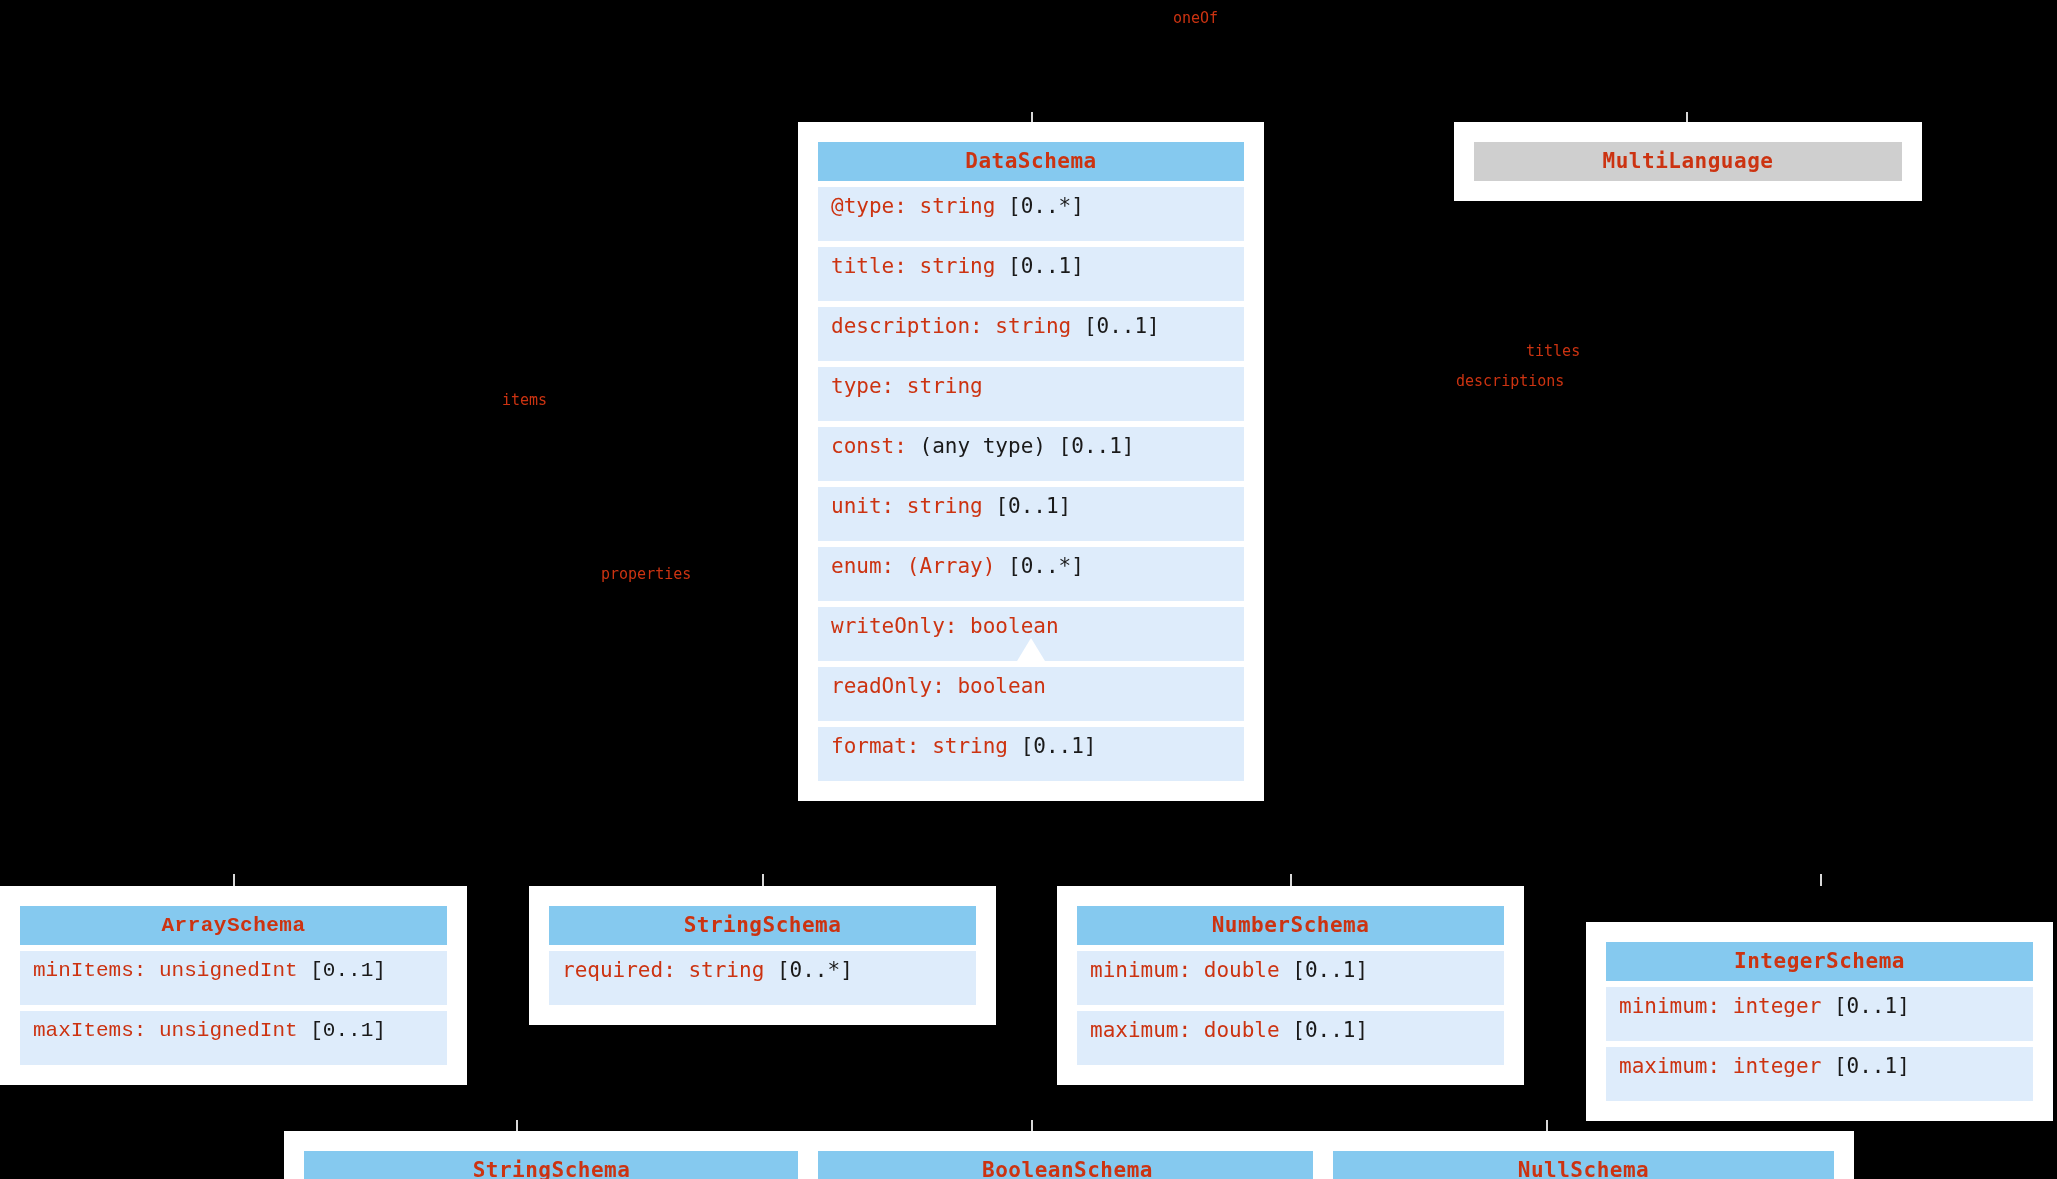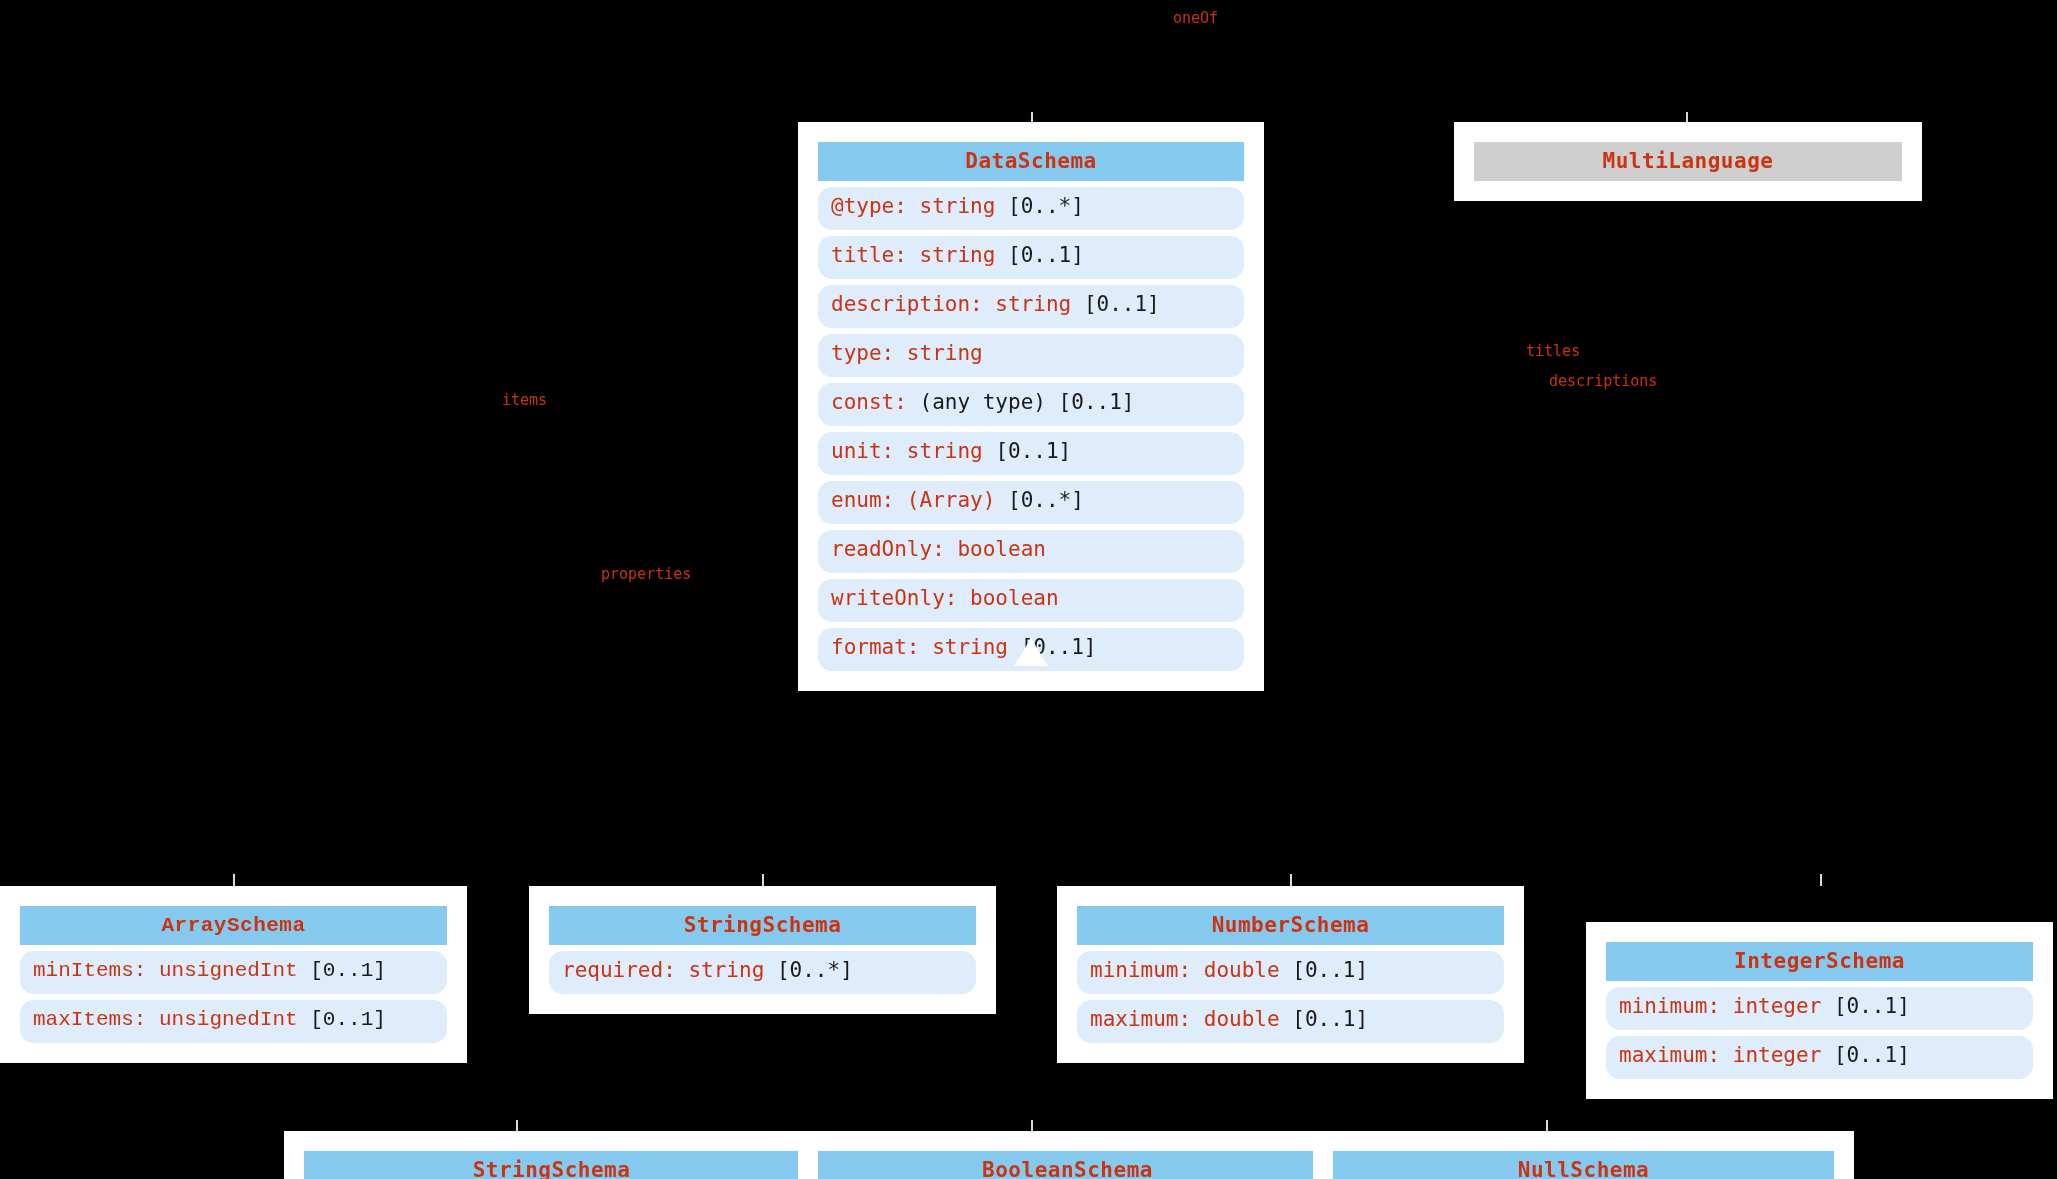--- a/index.html
+++ b/index.html
@@ -35,26 +35,25 @@
     overflow: hidden;
   }
   .uml-header.gray {
     background: #cfcfcf;
   }
   .uml-attr {
     background: #deecfb;
     color: #cc3311;
     font-size: 21px;
     line-height: 39px;
-    height: 43px;
+    height: 54px;
     padding-left: 13px;
     margin-top: 6px;
     white-space: nowrap;
     overflow: hidden;
-    border-radius: 14px;
   }
   .uml-attr .mult {
     color: #1a1a1a;
   }
   .uml-attr .anytype {
     color: #1a1a1a;
   }
 
   
   .stub {
@@ -86,21 +85,21 @@
 <body>
 
 <div class="edge-label" style="left:1173px; top:5px;">oneOf</div>
 
 <div class="edge-label" style="left:502px; top:387px;">items</div>
 
 <div class="edge-label" style="left:601px; top:561px;">properties</div>
 
 <div class="edge-label" style="left:1526px; top:338px;">titles</div>
 
-<div class="edge-label" style="left:1549px; top:368px;">descriptions</div>
+<div class="edge-label" style="left:1456px; top:368px;">descriptions</div>
 
 <div class="stub" style="left:1031px; top:112px; height:10px;"></div>
 <div class="stub" style="left:1686px; top:112px; height:10px;"></div>
 <div class="stub" style="left:1686px; top:169px; height:8px;"></div>
 <div class="stub" style="left:233px; top:874px; height:12px;"></div>
 <div class="stub" style="left:762px; top:874px; height:12px;"></div>
 <div class="stub" style="left:1290px; top:874px; height:12px;"></div>
 <div class="stub" style="left:1820px; top:874px; height:12px;"></div>
 <div class="stub" style="left:516px; top:1120px; height:12px;"></div>
 <div class="stub" style="left:1031px; top:1120px; height:12px;"></div>
@@ -108,22 +107,22 @@
 
 <div class="uml-box" style="left:798px; top:122px; width:466px;">
   <div class="uml-header">DataSchema</div>
   <div class="uml-attr"><span>@type: string </span><span class="mult">[0..*]</span></div>
   <div class="uml-attr"><span>title: string </span><span class="mult">[0..1]</span></div>
   <div class="uml-attr"><span>description: string </span><span class="mult">[0..1]</span></div>
   <div class="uml-attr"><span>type: string</span><span class="mult"></span></div>
   <div class="uml-attr"><span>const: </span><span class="anytype">(any type) </span><span class="mult">[0..1]</span></div>
   <div class="uml-attr"><span>unit: string </span><span class="mult">[0..1]</span></div>
   <div class="uml-attr"><span>enum: (Array) </span><span class="mult">[0..*]</span></div>
+  <div class="uml-attr"><span>writeOnly: boolean</span><span class="mult"></span></div>
   <div class="uml-attr"><span>readOnly: boolean</span><span class="mult"></span></div>
-  <div class="uml-attr"><span>writeOnly: boolean</span><span class="mult"></span></div>
   <div class="uml-attr"><span>format: string </span><span class="mult">[0..1]</span></div>
 </div>
 
 <div class="gen-triangle" style="left:1014px; top:638px;"></div>
 
 <div class="uml-box" style="left:1454px; top:122px; width:468px;">
   <div class="uml-header gray">MultiLanguage</div>
 </div>
 
 <div class="uml-box" style="left:0px; top:886px; width:467px;font-family:Liberation Mono, monospace;">

